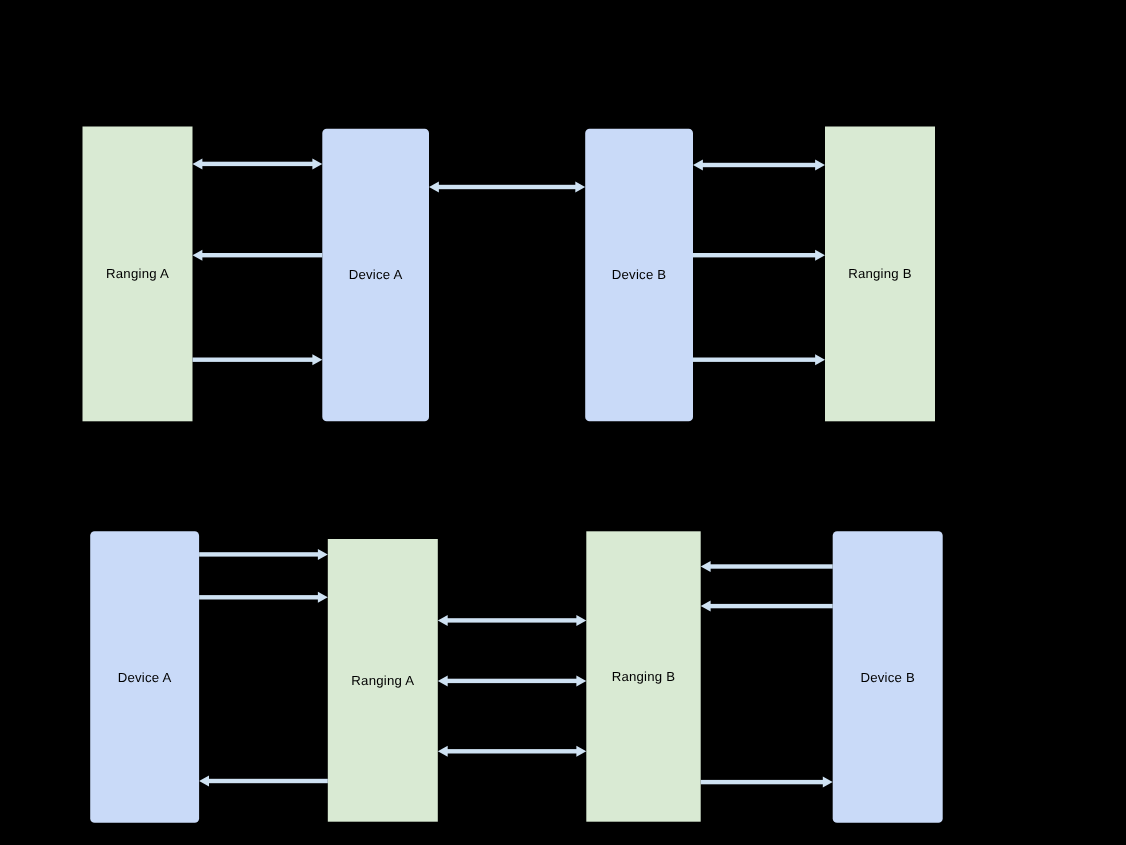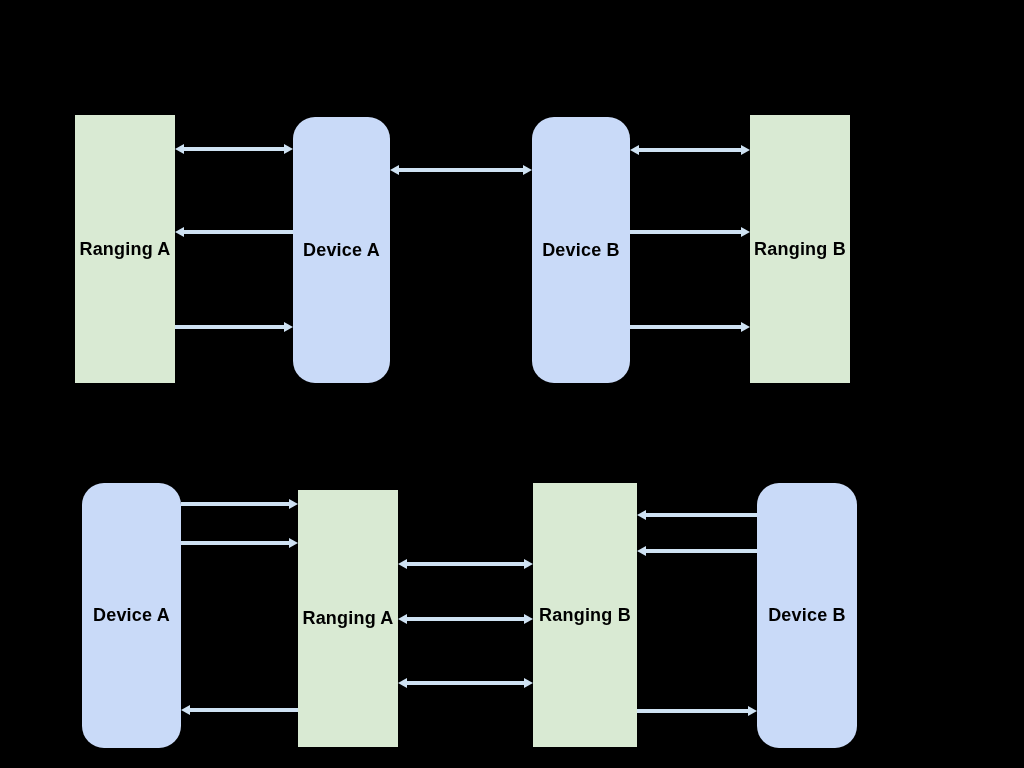--- a/index.html
+++ b/index.html
@@ -16,25 +16,25 @@
     font-family: "Liberation Sans", sans-serif;
   }
   .box {
     position: absolute;
     display: flex;
     align-items: center;
     justify-content: center;
     box-sizing: border-box;
   }
   .box.rounded {
-    border-radius: 22px;
+    border-radius: 4px;
   }
   .box-label {
-    font-size: 18px;
-    font-weight: bold;
+    font-size: 12px;
+    font-weight: normal;
     color: #000;
     white-space: nowrap;
     letter-spacing: 0.2px;
   }
   .arrow {
     position: absolute;
     height: 12px;
   }
   .arrow .shaft {
     position: absolute;

